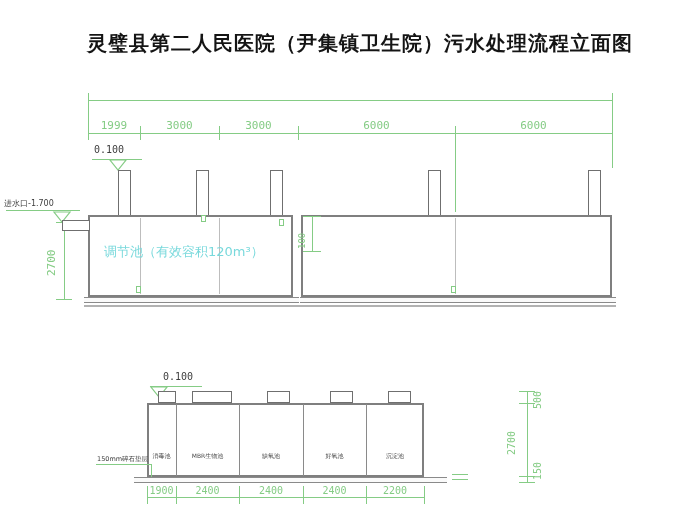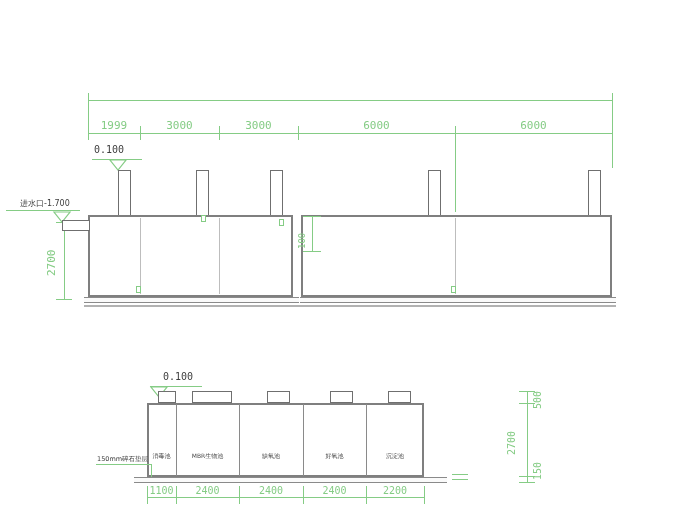--- a/index.html
+++ b/index.html
@@ -35,20 +35,21 @@
   .cy{position:absolute;color:#79d9dc;font-size:13px;line-height:14px;white-space:nowrap;}
   .sm{position:absolute;color:#4a4a4a;font-size:6px;line-height:7px;white-space:nowrap;text-align:center;}
   .gsq{position:absolute;width:5px;height:7px;border:1px solid #85cc85;box-sizing:border-box;background:#fff;}
   .tri{position:absolute;}
 </style>
 </head>
 <body>
 
 <div class="canvas">
 
+  <div class="title">灵璧县第二人民医院（尹集镇卫生院）污水处理流程立面图</div>
 
   <div class="hl" style="left:88px;top:100px;width:524px;"></div>
   <div class="vl" style="left:88px;top:93px;height:47px;"></div>
   <div class="vl" style="left:612px;top:93px;height:47px;"></div>
 
   <div class="hl" style="left:88px;top:133px;width:524px;"></div>
   <div class="vl" style="left:140px;top:126px;height:14px;"></div>
   <div class="vl" style="left:219px;top:126px;height:14px;"></div>
   <div class="vl" style="left:298px;top:126px;height:14px;"></div>
   <div class="vl" style="left:455px;top:126px;height:86px;"></div>
@@ -58,21 +59,21 @@
   <div class="glab" style="left:219px;width:79px;top:120px;">3000</div>
   <div class="glab" style="left:298px;width:157px;top:120px;">6000</div>
   <div class="glab" style="left:455px;width:157px;top:120px;">6000</div>
 
   <div class="ann" style="left:94px;top:145px;">0.100</div>
   <div class="hl" style="left:92px;top:159px;width:50px;"></div>
   <svg class="tri" style="left:108px;top:159px;" width="20" height="12">
     <path d="M2 1 H18 L10 11 Z" fill="#ffffff" stroke="#85cc85" stroke-width="1.2"></path>
   </svg>
 
-  <div class="ann-cn" style="left:4px;top:199px;margin-left:16px;">进水口-1.700</div>
+  <div class="ann-cn" style="left:4px;top:199px;">进水口-1.700</div>
   <div class="hl" style="left:6px;top:210px;width:74px;"></div>
   <svg class="tri" style="left:52px;top:211px;" width="20" height="12">
     <path d="M2 1 H18 L10 11 Z" fill="#ffffff" stroke="#85cc85" stroke-width="1.2"></path>
   </svg>
   <div class="vent" style="left:62px;top:220px;width:28px;height:11px;z-index:3;"></div>
 
   <div class="vl" style="left:64px;top:222px;height:78px;"></div>
   <div class="hl" style="left:56px;top:222px;width:16px;"></div>
   <div class="hl" style="left:56px;top:299px;width:16px;"></div>
   <div class="glab rot" style="left:46px;top:276px;">2700</div>
@@ -96,20 +97,21 @@
   <div class="gsq" style="left:201px;top:215px;"></div>
   <div class="gsq" style="left:279px;top:219px;"></div>
   <div class="gsq" style="left:136px;top:286px;"></div>
   <div class="gsq" style="left:451px;top:286px;"></div>
 
   <div class="vl" style="left:312px;top:216px;height:36px;"></div>
   <div class="hl" style="left:303px;top:216px;width:18px;"></div>
   <div class="hl" style="left:303px;top:251px;width:18px;"></div>
   <div class="glab rot" style="left:297px;top:249px;font-size:9px;">100</div>
 
+  <div class="cy" style="left:104px;top:245px;">调节池（有效容积120m³）</div>
 
   <div class="ann" style="left:163px;top:372px;">0.100</div>
   <div class="hl" style="left:150px;top:386px;width:52px;"></div>
   <svg class="tri" style="left:149px;top:386px;" width="20" height="12">
     <path d="M2 1 H18 L10 11 Z" fill="#ffffff" stroke="#85cc85" stroke-width="1.2"></path>
   </svg>
 
   <div class="vent" style="left:158px;top:391px;width:18px;height:12px;"></div>
   <div class="vent" style="left:192px;top:391px;width:40px;height:12px;"></div>
   <div class="vent" style="left:267px;top:391px;width:23px;height:12px;"></div>
@@ -133,21 +135,21 @@
   <div class="hl" style="left:96px;top:464px;width:56px;"></div>
   <div class="vl" style="left:151px;top:464px;height:13px;"></div>
 
   <div class="hl" style="left:147px;top:497px;width:277px;"></div>
   <div class="vl" style="left:147px;top:486px;height:18px;"></div>
   <div class="vl" style="left:176px;top:486px;height:18px;"></div>
   <div class="vl" style="left:239px;top:486px;height:18px;"></div>
   <div class="vl" style="left:303px;top:486px;height:18px;"></div>
   <div class="vl" style="left:366px;top:486px;height:18px;"></div>
   <div class="vl" style="left:424px;top:486px;height:18px;"></div>
-  <div class="glab" style="left:147px;width:29px;top:485px;font-size:10px;">1100</div>
+  <div class="glab" style="left:147px;width:29px;top:485px;font-size:10px;">1900</div>
   <div class="glab" style="left:176px;width:63px;top:485px;font-size:10px;">2400</div>
   <div class="glab" style="left:239px;width:64px;top:485px;font-size:10px;">2400</div>
   <div class="glab" style="left:303px;width:63px;top:485px;font-size:10px;">2400</div>
   <div class="glab" style="left:366px;width:58px;top:485px;font-size:10px;">2200</div>
 
   <div class="vl" style="left:527px;top:391px;height:92px;"></div>
   <div class="hl" style="left:519px;top:391px;width:16px;"></div>
   <div class="hl" style="left:519px;top:403px;width:16px;"></div>
   <div class="hl" style="left:519px;top:476px;width:16px;"></div>
   <div class="hl" style="left:519px;top:482px;width:16px;"></div>

